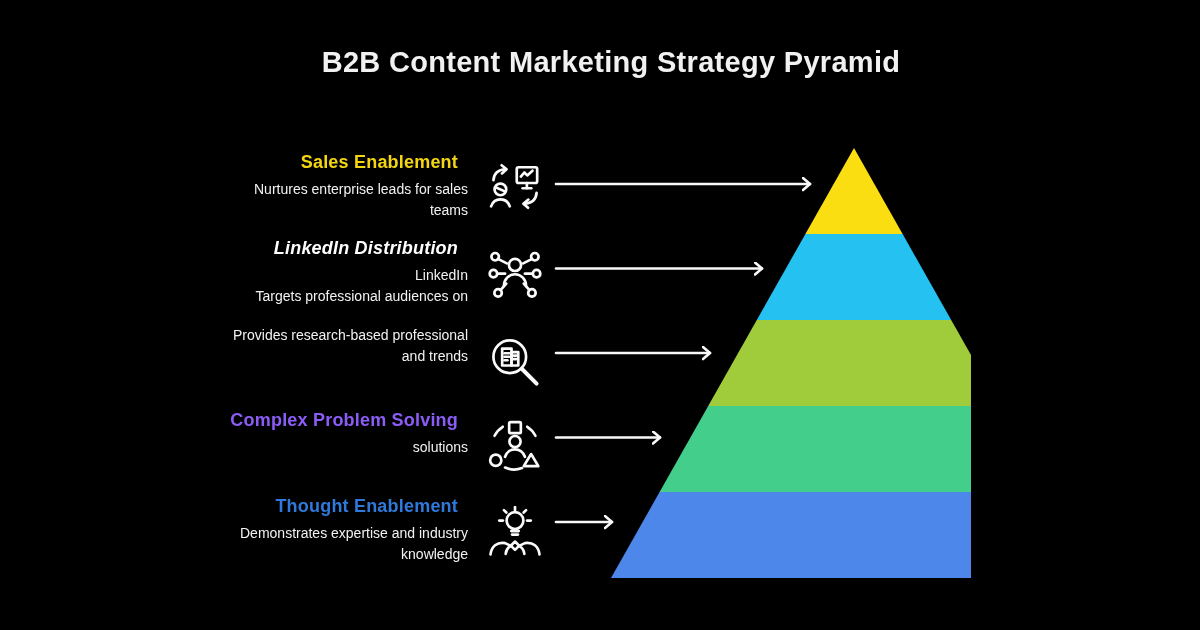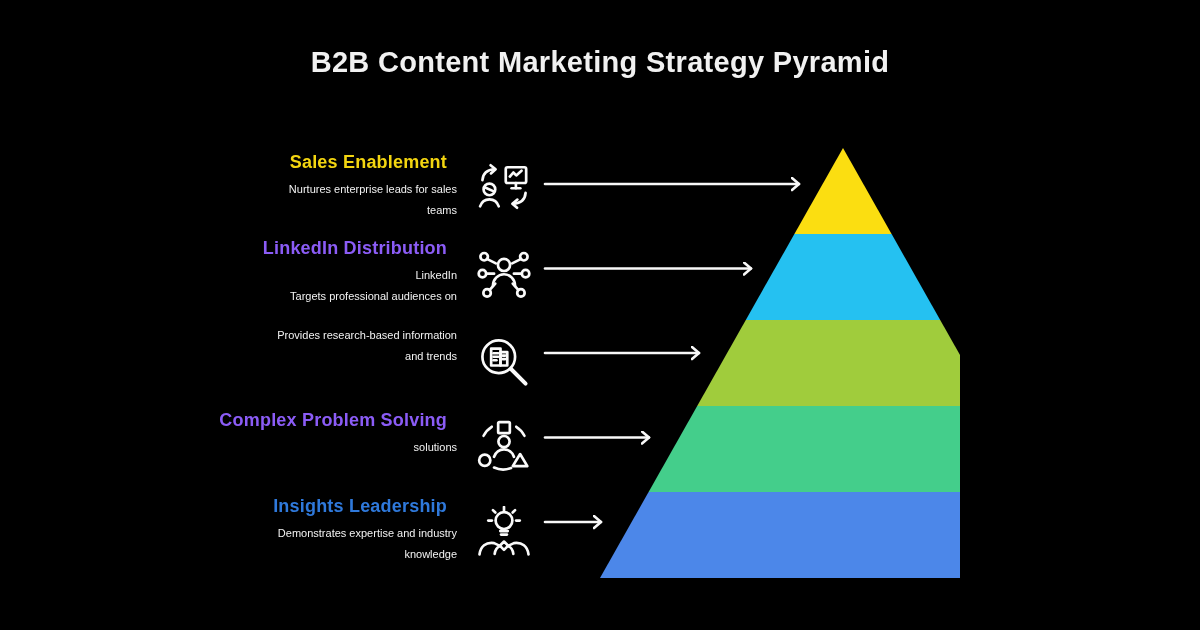--- a/index.html
+++ b/index.html
@@ -1,28 +1,29 @@
 <!DOCTYPE html>
 <html><head>
 <meta charset="utf-8">
 <style>
   html,body{margin:0;padding:0;background:#000;}
   .canvas{
     position:relative;width:960px;height:630px;background:#000;overflow:hidden;
     font-family:"Liberation Sans", sans-serif;
+    margin-left:11px;
   }
   .title{
     position:absolute;top:46px;left:0;width:1200px;text-align:center;
     font-size:29px;font-weight:bold;color:#F1F1F1;letter-spacing:.3px;margin:0;
   }
   .row{position:absolute;left:171px;width:286px;text-align:right;}
   .r0{top:149px}.r1{top:235px}.r2{top:321px}.r3{top:407px}.r4{top:493px}
   .heading{font-size:18px;font-weight:bold;line-height:26px;padding-right:10px;letter-spacing:.2px;}
   .desc{margin-top:4px;}
-  .line{font-size:11px;line-height:21px;color:#F2F2F2;white-space:nowrap;}
+  .line{font-size:14px;line-height:21px;color:#F2F2F2;white-space:nowrap;}
   .icon{position:absolute;left:476px;width:56px;height:56px;}
   .i0{top:162px}.i1{top:248px}.i2{top:334px}.i3{top:420px}.i4{top:506px}
   .icon g{stroke:#FAFAFA;fill:none;stroke-width:2.3;stroke-linecap:round;stroke-linejoin:round;}
   .overlay{position:absolute;top:0;left:0;width:1200px;height:630px;pointer-events:none;}
 </style>
 </head>
 <body>
 
 <div class="canvas">
 
@@ -30,43 +31,43 @@
 
   <div class="row r0">
     <div class="heading" style="color: rgb(243, 213, 16);">Sales Enablement</div>
     <div class="desc">
       <div class="line">Nurtures enterprise leads for sales</div>
       <div class="line">teams</div>
     </div>
   </div>
 
   <div class="row r1">
-    <div class="heading" style="color: #8b5cf6;">LinkedIn Distribution</div>
+    <div class="heading" style="color: #ffffff; font-style: italic;">LinkedIn Distribution</div>
     <div class="desc">
       <div class="line">LinkedIn</div>
       <div class="line">Targets professional audiences on</div>
     </div>
   </div>
 
   <div class="row r2">
     <div class="desc">
-      <div class="line">Provides research-based information</div>
+      <div class="line">Provides research-based professional</div>
       <div class="line">and trends</div>
     </div>
   </div>
 
   <div class="row r3">
     <div class="heading" style="color: #8b5cf6;">Complex Problem Solving</div>
     <div class="desc">
       <div class="line">solutions</div>
     </div>
   </div>
 
   <div class="row r4">
-    <div class="heading" style="color: rgb(47, 121, 219);">Insights Leadership</div>
+    <div class="heading" style="color: rgb(47, 121, 219);">Thought Enablement</div>
     <div class="desc">
       <div class="line">Demonstrates expertise and industry</div>
       <div class="line">knowledge</div>
     </div>
   </div>
 
   <svg class="icon i0" viewBox="0 0 48 48">
     <g>
       <rect x="25.5" y="4.5" width="17.5" height="13.5" rx="1.5"></rect>
       <polyline points="29,12.5 32,9 34.5,11.5 39,7.5"></polyline>

